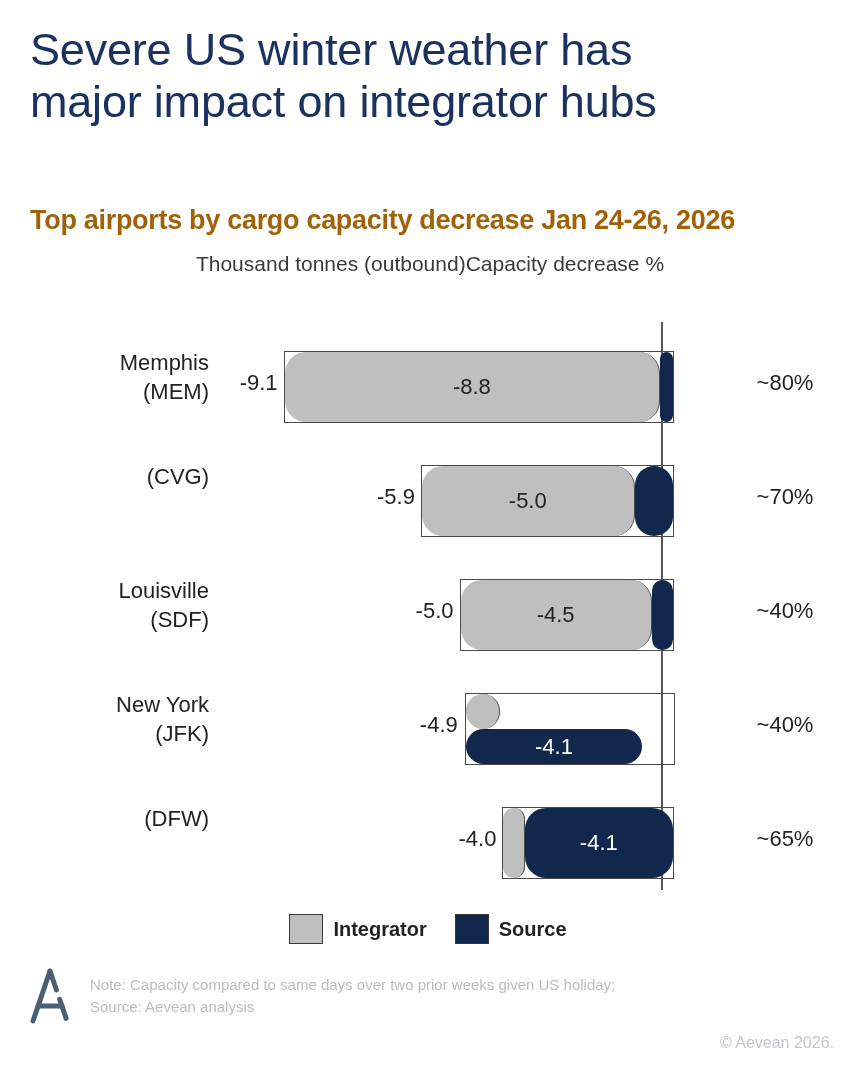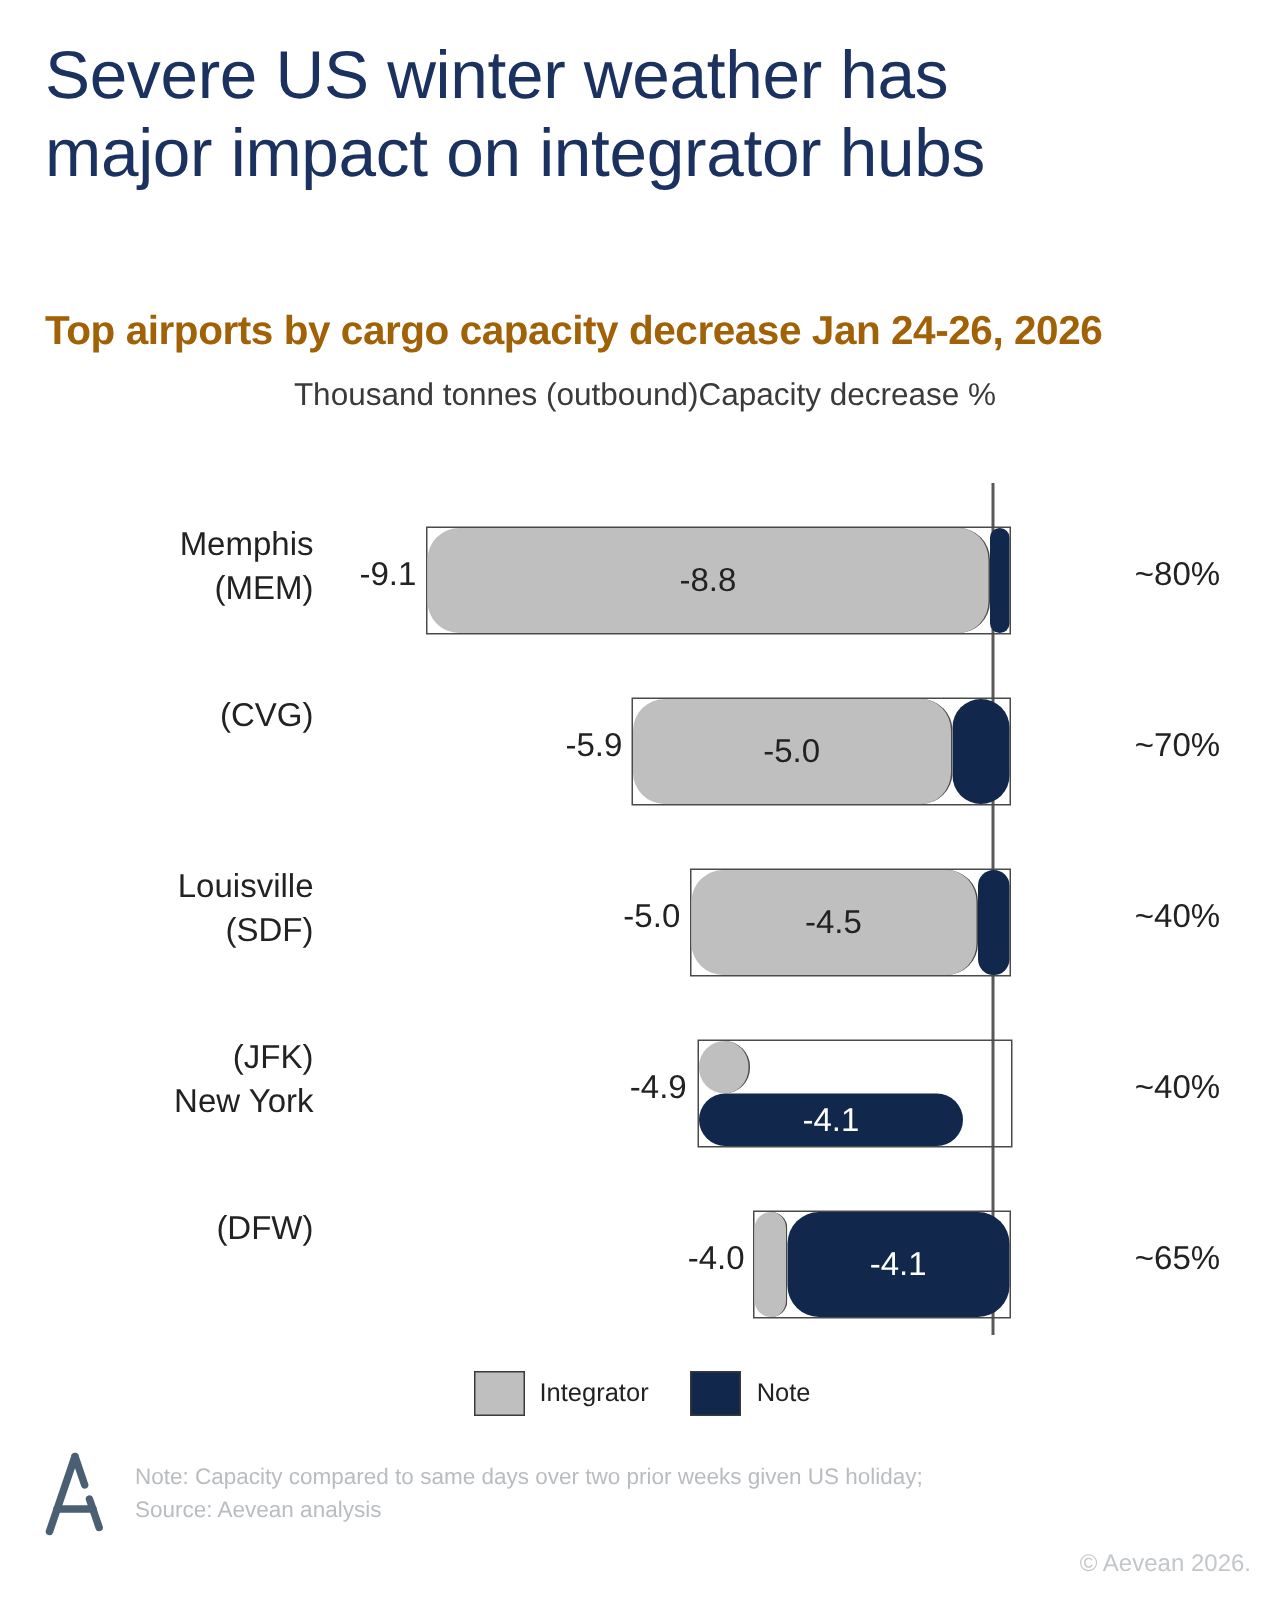--- a/index.html
+++ b/index.html
@@ -146,22 +146,23 @@
     align-items: center;
     gap: 10px;
   }
   .legend-swatch {
     width: 34px;
     height: 30px;
     border: 1px solid #3a3a3a;
     box-sizing: border-box;
   }
   .legend-label {
-    font-size: 17px;
-    color: #222222;
+    font-size: 20px;
+    color: #222222;
+    font-weight: bold;
   }
 
   
   #footer {
     position: absolute;
     left: 28px;
     top: 968px;
     width: 800px;
     display: flex;
     align-items: flex-start;
@@ -240,22 +241,22 @@
         <div class="bar-wrap" style="left: 446.5px; width: 214.5px;">
           <div class="seg seg-integrator" style="width: 193.05px;">
             <span>-4.5</span>
           </div>
           <div class="seg seg-other" style="width: 21.45px;"></div>
         </div>
         <div class="pct-right">~40%</div>
       </div>
       <div class="row" style="top: 350px;">
         <div class="row-label">
+          <div>New York</div>
           <div>(JFK)</div>
-          <div>New York</div>
         </div>
         <div class="value-left" style="left: 444.79px;">-4.9</div>
         <div class="bar-wrap" style="left: 452px; width: 210.21px; flex-direction: column;">
           <div class="seg seg-integrator" style="width: 34.32px;"></div>
           <div class="seg seg-other" style="width: 175.89px;">
             <span>-4.1</span>
           </div>
         </div>
         <div class="pct-right">~40%</div>
       </div>
@@ -275,21 +276,21 @@
     </div>
 </div>
 
 <div id="legend">
     <div class="legend-item">
       <span class="legend-swatch" style="background: rgb(191, 191, 191);"></span>
       <span class="legend-label">Integrator</span>
     </div>
     <div class="legend-item">
       <span class="legend-swatch" style="background: rgb(17, 40, 76);"></span>
-      <span class="legend-label">Note</span>
+      <span class="legend-label">Source</span>
     </div>
   </div>
 
 <div id="footer">
   <svg id="logo-mark" viewBox="0 0 44 56">
     <path d="M22 3 L5 53" stroke="#4a5f73" stroke-width="5" fill="none" stroke-linecap="round"></path>
     <path d="M22 3 L39 53" stroke="#4a5f73" stroke-width="5" fill="none" stroke-linecap="round" stroke-dasharray="20 10"></path>
     <path d="M10 38 L34 38" stroke="#4a5f73" stroke-width="5" fill="none" stroke-linecap="round"></path>
   </svg>
   <div id="note-block">

